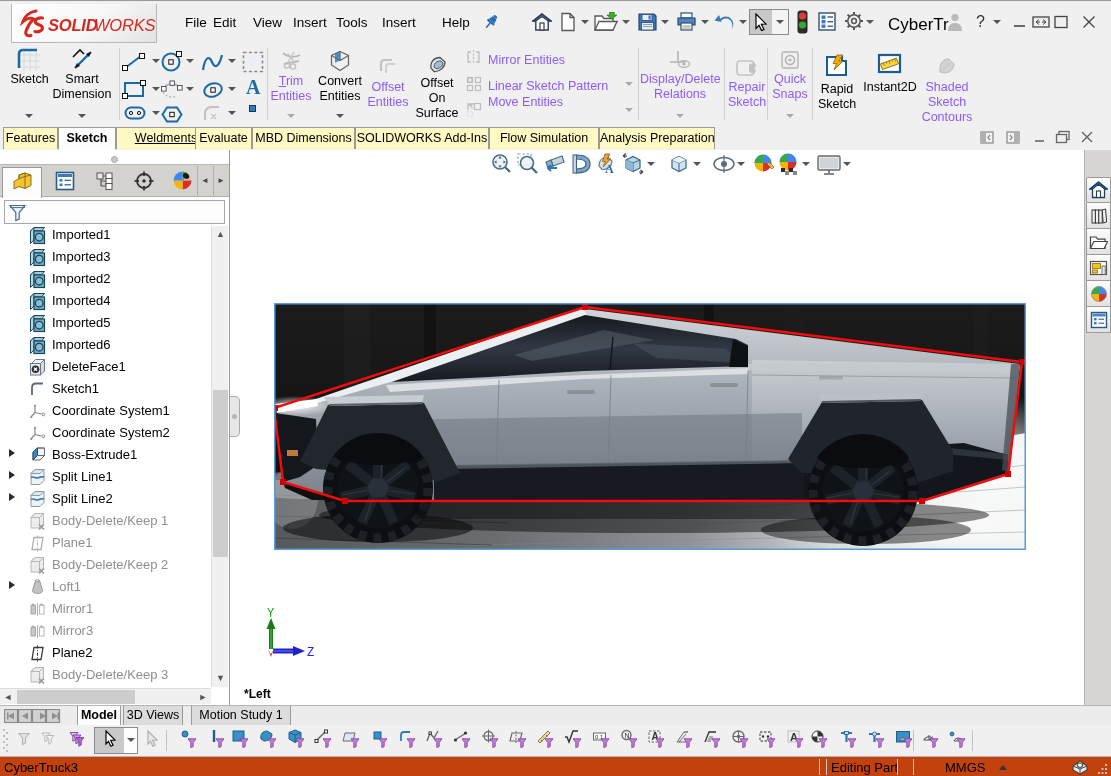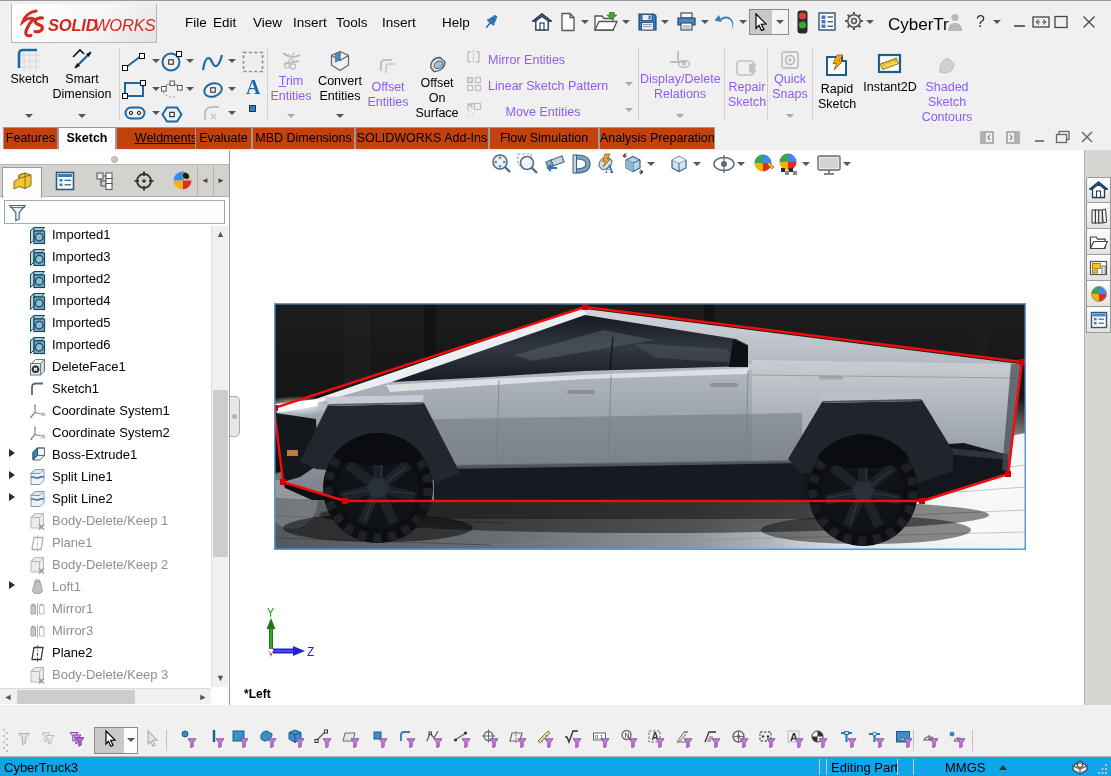--- a/index.html
+++ b/index.html
@@ -17,21 +17,21 @@
 
 #ribbon { position:absolute; left:0; top:43px; width:1111px; height:83px; background:#f0f0f0; }
 .rsep { position:absolute; top:5px; height:72px; width:1px; background:#d0d0d0; }
 .rlabel { position:absolute; font-size:12.5px; text-align:center; line-height:15px; }
 .gray { color:#8b5cf6; }
 .darr { position:absolute; width:0; height:0; border-left:4px solid transparent; border-right:4px solid transparent; border-top:4px solid #555; }
 .darr.g { border-top-color:#aaa; }
 
 
 #cmdtabs { position:absolute; left:0; top:126px; width:1111px; height:24px; background:#f0f0f0; }
-.ctab { position:absolute; top:1px; height:22px; background:#c2410c; border:1px solid #9a9a9a; border-bottom:none; font-size:12.5px; text-align:center; line-height:21px; white-space:nowrap; overflow:hidden; }
+.ctab { position:absolute; top:1px; height:22px; background:#fef9c3; border:1px solid #9a9a9a; border-bottom:none; font-size:12.5px; text-align:center; line-height:21px; white-space:nowrap; overflow:hidden; }
 .ctab.active { background:#fdfdfd; font-weight:bold; border-bottom:1px solid #fdfdfd; height:23px; }
 .qi { position:absolute; top:11px; }
 .wc { position:absolute; top:14px; stroke:#444; fill:none; stroke-width:1.3; }
 
 
 #main { position:absolute; left:0; top:150px; width:1111px; height:555px; background:#fff; }
 #leftpanel { position:absolute; left:0; top:0; width:230px; height:555px; background:#fff; border-right:1px solid #9a9a9a; }
 #viewport { position:absolute; left:230px; top:0; width:854px; height:555px; background:#fff; }
 #taskpane { position:absolute; left:1084px; top:0; width:27px; height:555px; background:#d8d6d3; border-left:1px solid #b0b0b0; }
 
@@ -45,21 +45,21 @@
 
 .sb { background:#f0f0f0; }
 .sbthumb { background:#cdcdcd; }
 .sbarr { color:#555; font-size:9px; text-align:center; }
 
 
 #bottomtabs { position:absolute; left:0; top:705px; width:1111px; height:20px; background:#ececec; border-top:1px solid #b5b5b5; }
 .btab { position:absolute; top:0px; height:20px; background:#dcdcdc; border:1px solid #9a9a9a; border-top:none; font-size:12.5px; text-align:center; line-height:18px; white-space:nowrap; overflow:hidden; }
 .btab.active { background:#fdfdfd; font-weight:bold; }
 #bottombar { position:absolute; left:0; top:725px; width:1111px; height:31px; background:#f0f0f0; }
-#statusbar { position:absolute; left:0; top:756px; width:1111px; height:20px; background:#0ea5e9; border-top:1px solid #b5b5b5; font-size:13px; }
+#statusbar { position:absolute; left:0; top:756px; width:1111px; height:20px; background:#c2410c; border-top:1px solid #b5b5b5; font-size:13px; }
 
 
 #pic { position:absolute; left:44px; top:153px; width:752px; height:247px; }
 </style>
 </head>
 <body>
 <svg width="0" height="0" style="position:absolute;">
   <defs>
     <symbol id="sym-imp" viewBox="0 0 19 19">
         <path d="M2.5 5 L6 1.5 L16.5 1.5 L13.5 5 Z" fill="#a3cadb" stroke="#17455a"></path>
@@ -407,21 +407,21 @@
         </g>
       </svg>
     <div class="rlabel gray" style="left:488px;top:36px;width:150px;text-align:left;">Linear Sketch Pattern</div>
     <div class="darr g" style="left:625px;top:39px;"></div>
     <svg class="abs" style="left:466px;top:59px;" width="16" height="16" viewBox="0 0 16 16">
         <path d="M2 8 L2 2 L8 2 M6 4 L2 2" fill="none" stroke="#bdbdbd" stroke-width="1.3"></path>
         <path d="M2 2 L7 7 L5 7 L7 5 Z" fill="#bdbdbd"></path>
         <rect x="8.5" y="1.5" width="6" height="6" fill="none" stroke="#bdbdbd" stroke-width="1.2"></rect>
         <rect x="1.5" y="9.5" width="5" height="5" fill="none" stroke="#d9d9d9" stroke-width="1.2" stroke-dasharray="1.5 1.2"></rect>
       </svg>
-    <div class="rlabel gray" style="left:488px;top:62px;width:110px;text-align:center;">Move Entities</div>
+    <div class="rlabel gray" style="left:488px;top:52px;width:110px;text-align:left;">Move Entities</div>
     <div class="darr g" style="left:625px;top:65px;"></div>
     <div class="rsep" style="left:638px;"></div>
 
     <svg class="abs" style="left:667px;top:6px;" width="25" height="22" viewBox="0 0 25 22">
         <line x1="11" y1="2" x2="11" y2="13" stroke="#c0c0c0" stroke-width="2"></line>
         <line x1="3" y1="13" x2="19" y2="13" stroke="#c0c0c0" stroke-width="2"></line>
         <ellipse cx="17" cy="15" rx="5.5" ry="3.4" fill="none" stroke="#b5b5b5" stroke-width="1.3"></ellipse>
         <circle cx="17" cy="15" r="1.6" fill="#b5b5b5"></circle>
       </svg>
     <div class="rlabel gray" style="left:640px;top:29px;width:80px;">Display/Delete<br>Relations</div>
@@ -1037,20 +1037,43 @@
           <rect x="1.5" y="1.5" width="15" height="15" fill="#fdfdfd" stroke="#2c5a80" stroke-width="1.4"></rect>
           <rect x="2.5" y="2.5" width="13" height="3" fill="#4b88c4"></rect>
           <rect x="4" y="7" width="2.6" height="2.4" fill="#3e7ab8"></rect>
           <rect x="4" y="11" width="2.6" height="2.4" fill="#3e7ab8"></rect>
           <line x1="8.5" y1="8.2" x2="14" y2="8.2" stroke="#2c5a80" stroke-width="1.1"></line>
           <line x1="8.5" y1="12.2" x2="14" y2="12.2" stroke="#2c5a80" stroke-width="1.1"></line>
         </svg>
     </div>
   </div>
 
+  <div id="bottomtabs">
+    <div id="navbtns">
+      <svg class="abs" style="left:4px;top:3px;" width="58" height="14" viewBox="0 0 58 14">
+          <g stroke="#8a8a8a" stroke-width="1.2" fill="#b5b5b5">
+            <rect x="0.5" y="0.5" width="13" height="13" fill="#d2d2d2"></rect>
+            <rect x="14.5" y="0.5" width="13" height="13" fill="#d2d2d2"></rect>
+            <rect x="28.5" y="0.5" width="13" height="13" fill="#d2d2d2"></rect>
+            <rect x="42.5" y="0.5" width="13" height="13" fill="#d2d2d2"></rect>
+          </g>
+          <g fill="#909090">
+            <path d="M4 7 L10 3.5 L10 10.5 Z"></path>
+            <rect x="3" y="3.5" width="1.5" height="7"></rect>
+            <path d="M18 7 L24 3.5 L24 10.5 Z"></path>
+            <path d="M32 7 L26 3.5 L26 10.5 Z" transform="translate(10,0)"></path>
+            <path d="M54 7 L48 3.5 L48 10.5 Z"></path>
+            <rect x="53.5" y="3.5" width="1.5" height="7"></rect>
+          </g>
+        </svg>
+    </div>
+    <div class="btab active" style="left:77px;width:44px;">Model</div>
+    <div class="btab" style="left:123px;width:60px;">3D Views</div>
+    <div class="btab" style="left:191px;width:100px;">Motion Study 1</div>
+  </div>
   <div id="bottombar">
     <svg class="abs" style="left:2px;top:3px;" width="6" height="26" viewBox="0 0 6 26">
         <g fill="#b0b0b0">
           <circle cx="2" cy="2" r="1"></circle>
           <circle cx="5" cy="5" r="1"></circle>
           <circle cx="2" cy="8" r="1"></circle>
           <circle cx="5" cy="11" r="1"></circle>
           <circle cx="2" cy="14" r="1"></circle>
           <circle cx="5" cy="17" r="1"></circle>
           <circle cx="2" cy="20" r="1"></circle>

